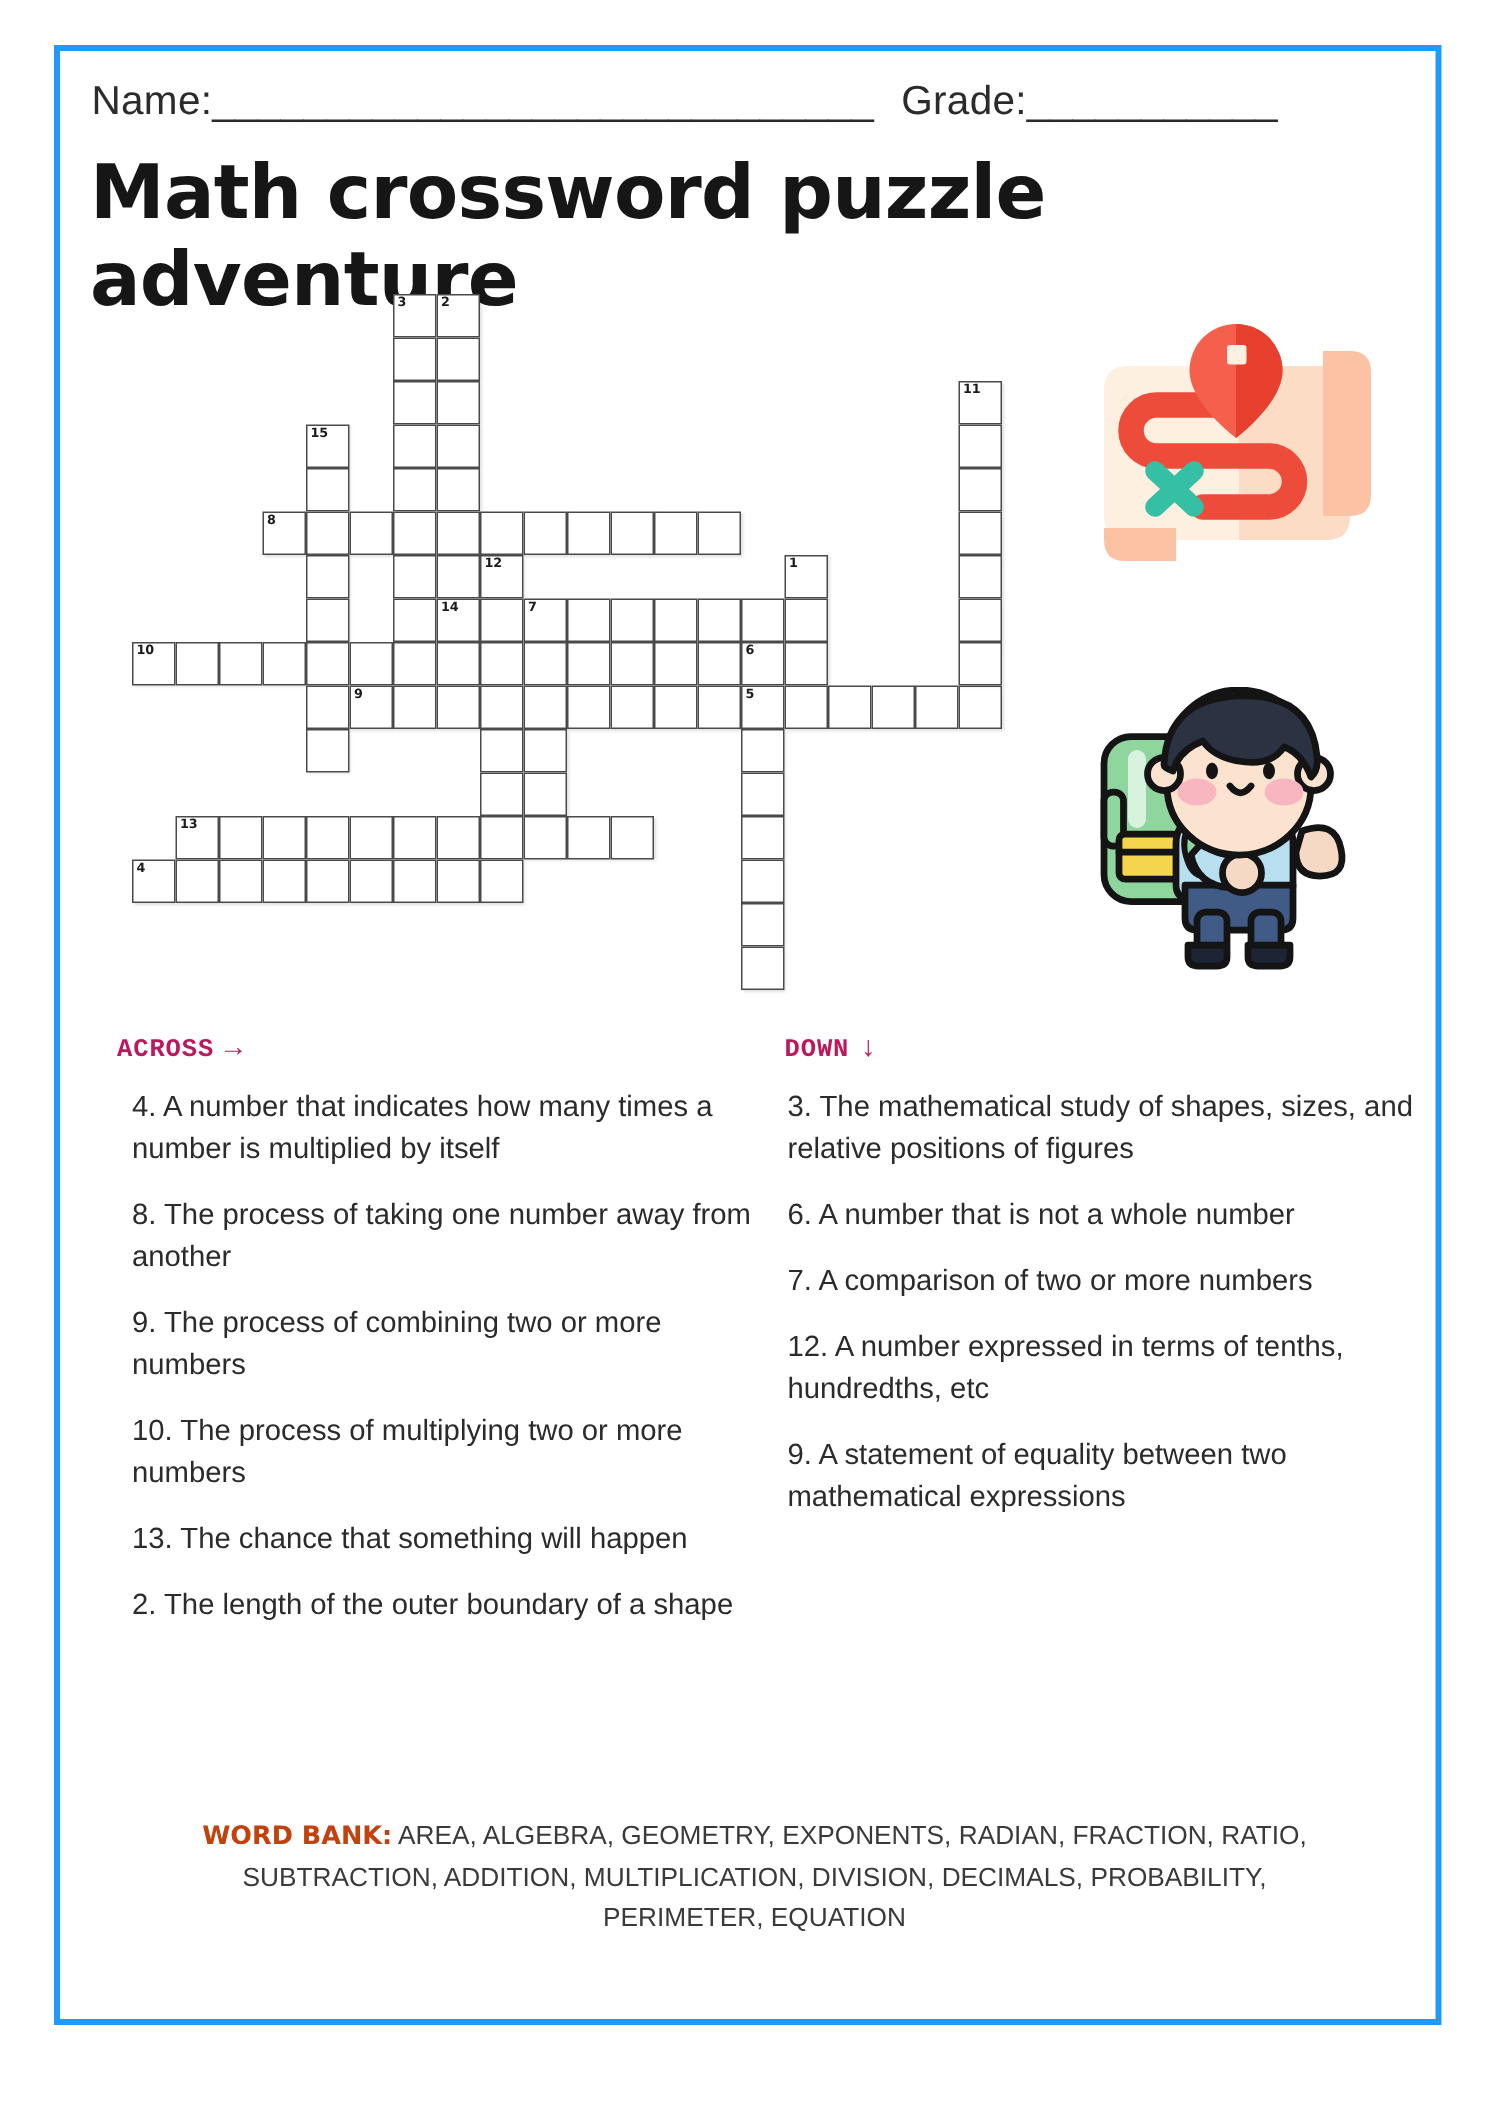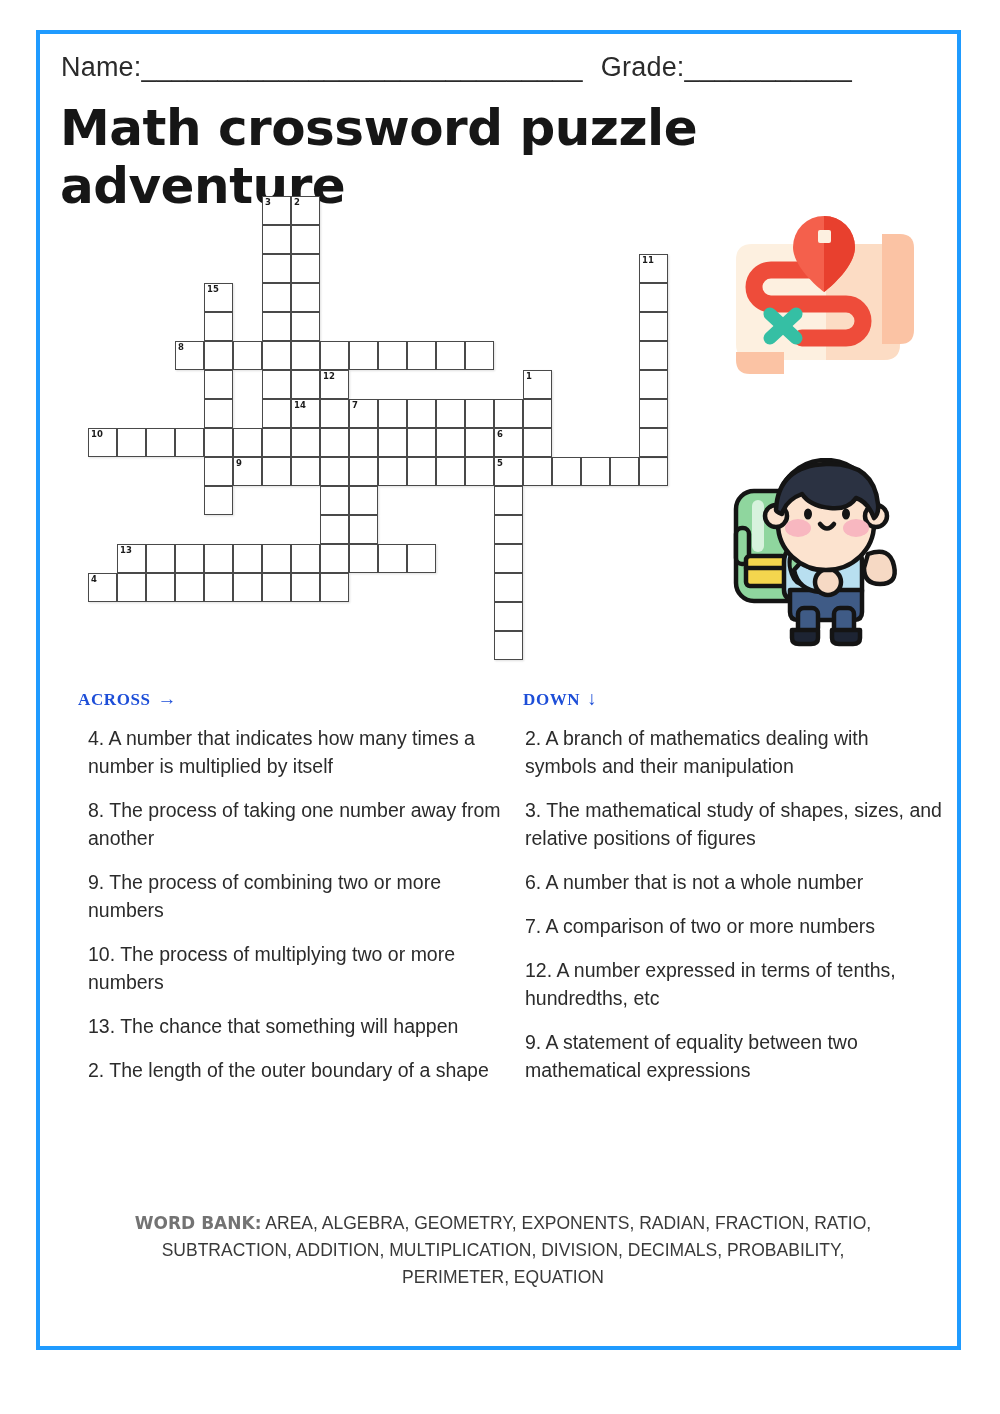--- a/index.html
+++ b/index.html
@@ -61,39 +61,39 @@
 
   
   .map-ill{position:absolute;left:714px;top:212px;width:225px;height:180px;}
   .boy-ill{position:absolute;left:722px;top:458px;width:195px;height:190px;}
 
   
   .clue-col{position:absolute;top:688px;}
   #across-col{left:78px;width:425px;}
   #down-col{left:523px;width:420px;}
   .clue-head{
-    font-family:Liberation Serif, serif;
+    font-family:Liberation Mono, monospace;
     font-weight:bold;font-size:17px;
-    letter-spacing:.6px;color:#1d4ed8;
+    letter-spacing:.6px;color:#be185d;
     margin:0 0 14px 0;
   }
   .clue-head .arrow{font-weight:normal;font-size:19px;margin-left:7px;}
   .clue{
     font-size:19.5px;line-height:28px;
     color:#2b2b2b;margin:0 0 16px 0;
     padding-left:10px;
   }
   #down-col .clue{padding-left:2px;}
 
   
   .wordbank{
     position:absolute;left:108px;top:1210px;width:790px;
     text-align:center;font-size:17.5px;line-height:27px;color:#3a3a3a;
   }
-  .wordbank b{color:#737373;font-family:"DejaVu Sans", sans-serif;font-size:17px;}
+  .wordbank b{color:#c2410c;font-family:"DejaVu Sans", sans-serif;font-size:17px;}
 
   
   .footer{position:absolute;left:0;top:1358px;width:1000px;height:56px;}
 </style>
 </head>
 <body>
 
 <div class="page-frame"></div>
 
 <div class="namebar">
@@ -324,21 +324,20 @@
       <p class="clue">13. The chance that something will happen</p>
       <p class="clue">2. The length of the outer boundary of a shape</p>
     </div>
 </div>
 
 <div class="clue-col" id="down-col">
   <div class="clue-head">
     <span>DOWN</span><span class="arrow">↓</span>
   </div>
   <div id="down-list">
-      <p class="clue">2. A branch of mathematics dealing with symbols and their manipulation</p>
       <p class="clue">3. The mathematical study of shapes, sizes, and relative positions of figures</p>
       <p class="clue">6. A number that is not a whole number</p>
       <p class="clue">7. A comparison of two or more numbers</p>
       <p class="clue">12. A number expressed in terms of tenths, hundredths, etc</p>
       <p class="clue">9. A statement of equality between two mathematical expressions</p>
     </div>
 </div>
 
 <div class="wordbank">
   <b>WORD BANK:</b>

